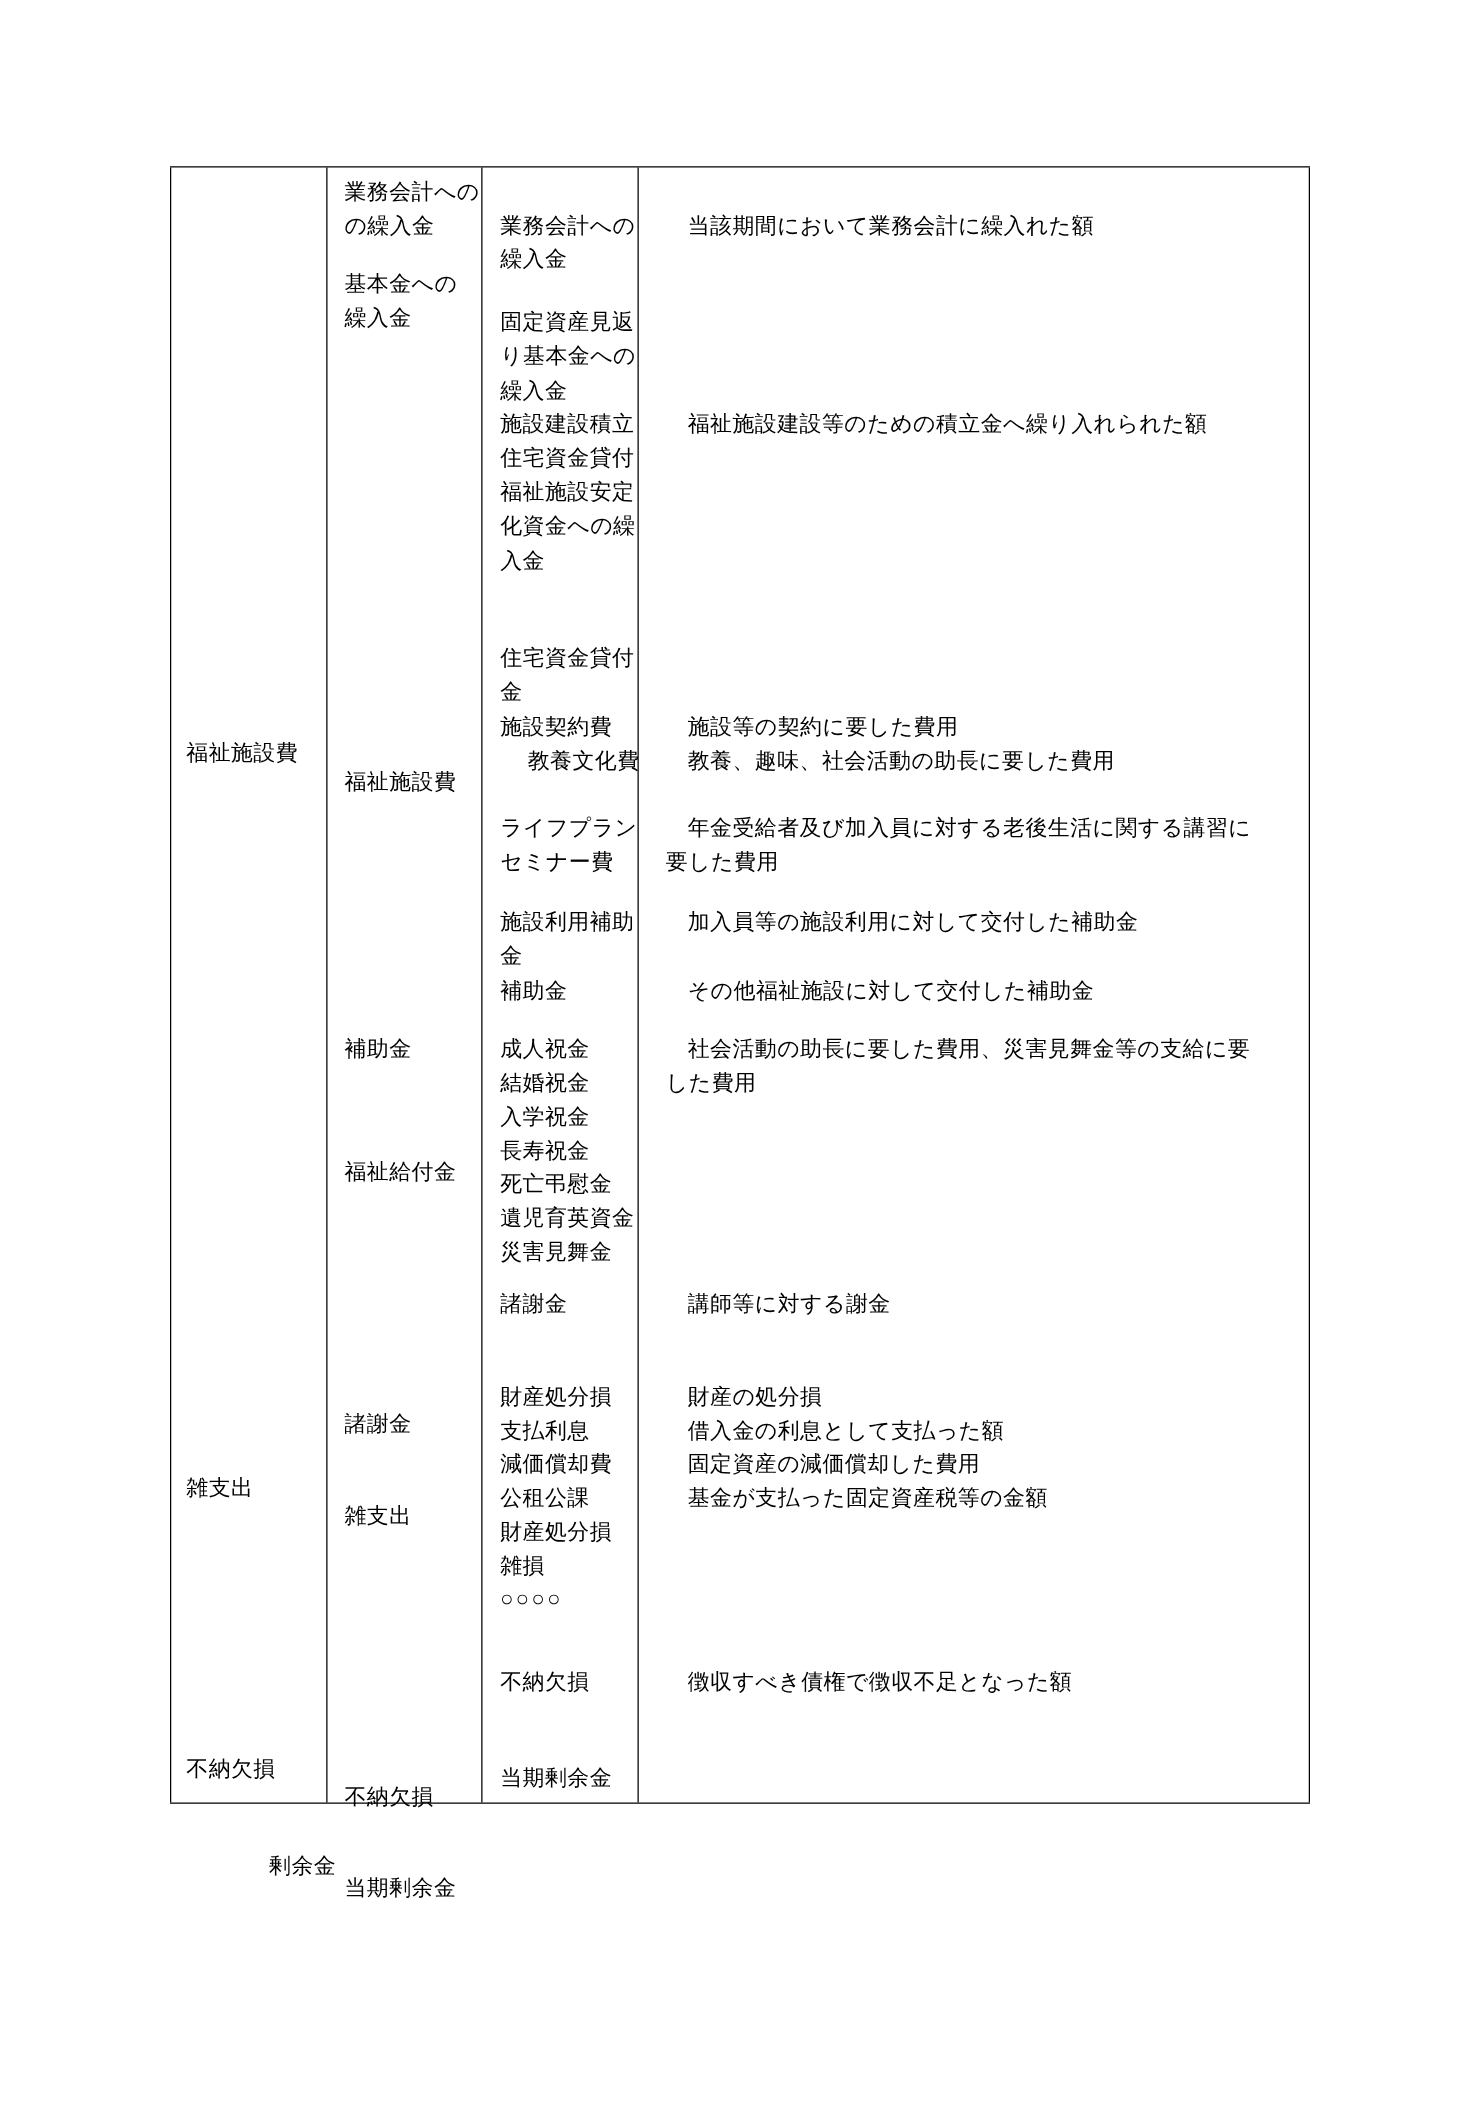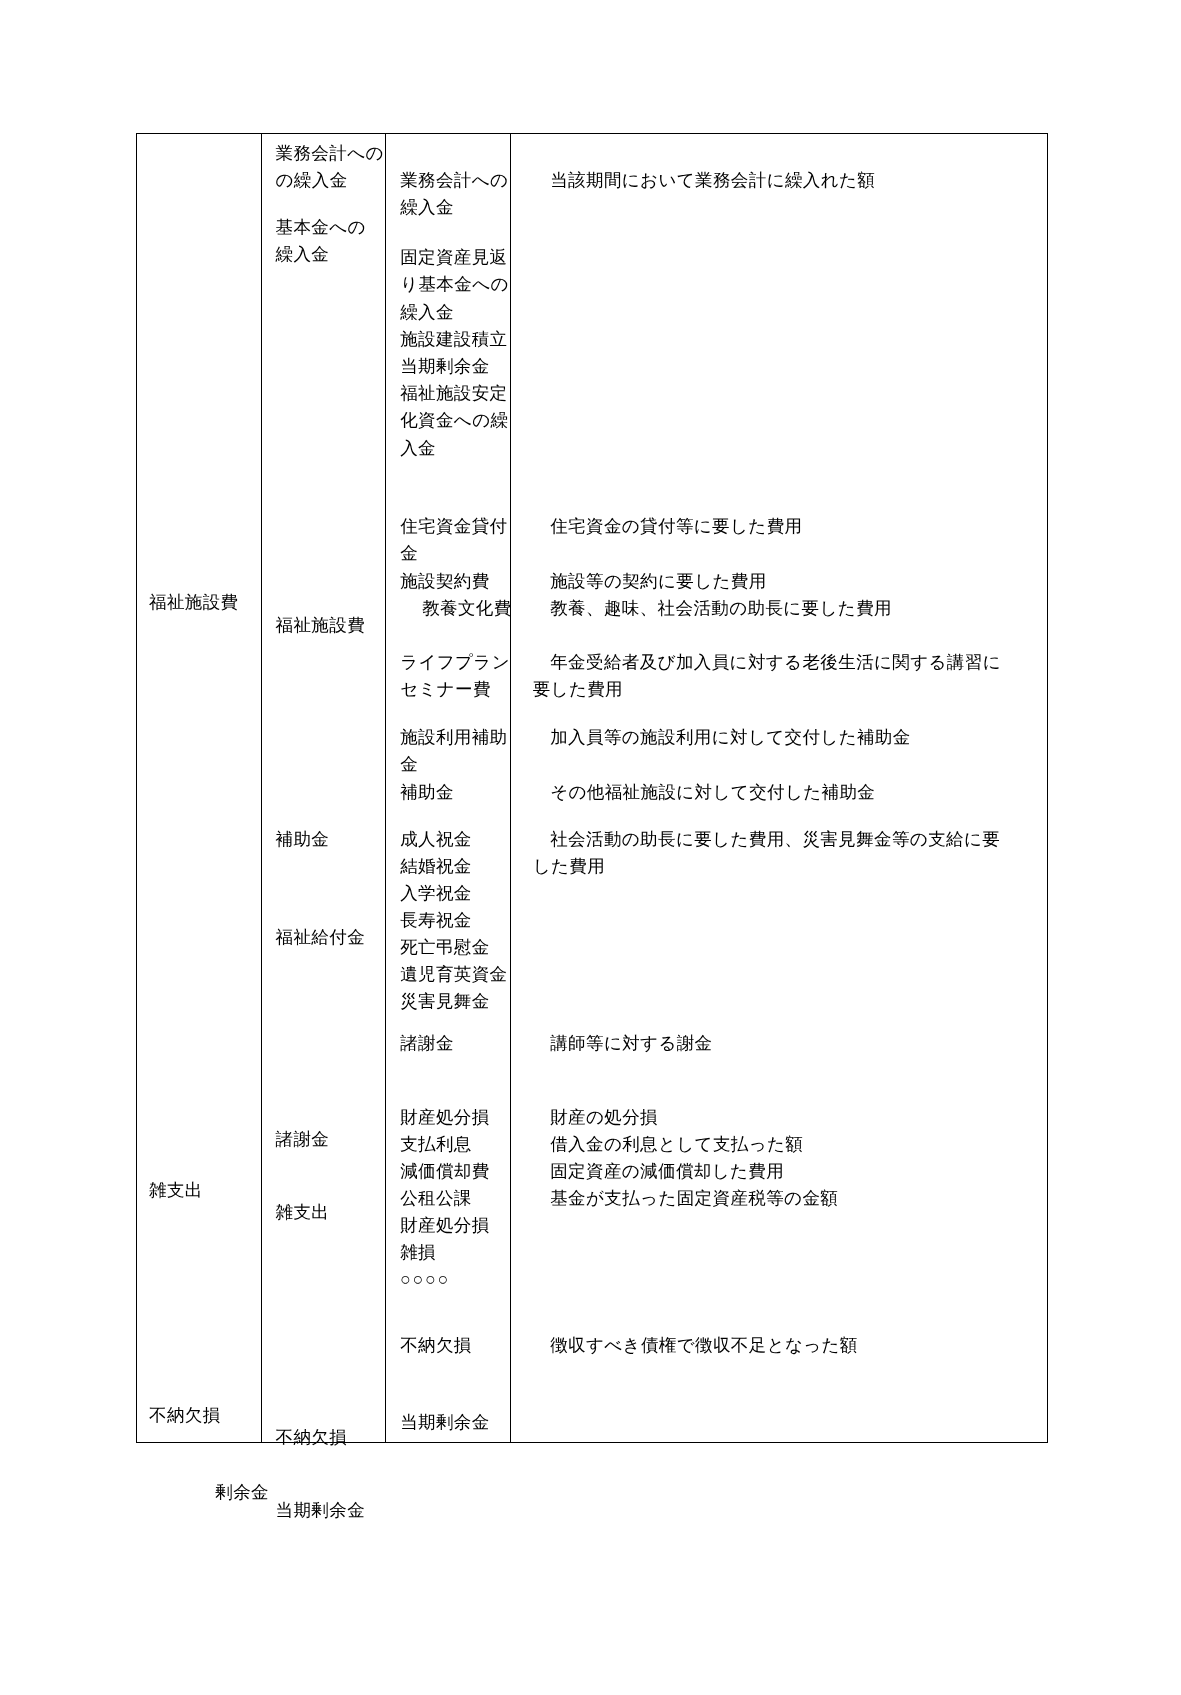--- a/index.html
+++ b/index.html
@@ -101,21 +101,21 @@
         <div class="cell" style="top: 1290px;">不納欠損</div>
         <div class="cell" style="top: 1363px;">当期剰余金</div>
       </div>
     <div class="col col-minor">
         <div class="cell" style="top: 33px;">業務会計への
 繰入金</div>
         <div class="cell" style="top: 110px;">固定資産見返
 り基本金への
 繰入金</div>
         <div class="cell" style="top: 192px;">施設建設積立
-当期剰余金</div>
+住宅資金貸付</div>
         <div class="cell" style="top: 246px;">福祉施設安定
 化資金への繰
 入金</div>
         <div class="cell" style="top: 379px;">住宅資金貸付
 金</div>
         <div class="cell" style="top: 434px;">施設契約費</div>
         <div class="cell" style="top: 461px; margin-left: 22px;">教養文化費</div>
         <div class="cell" style="top: 515px;">ライフプラン
 セミナー費</div>
         <div class="cell" style="top: 590px;">施設利用補助
@@ -134,21 +134,21 @@
         <div class="cell" style="top: 1024px;">減価償却費</div>
         <div class="cell" style="top: 1051px;">公租公課</div>
         <div class="cell" style="top: 1078px;">財産処分損</div>
         <div class="cell" style="top: 1105px;">雑損</div>
         <div class="cell circles" style="top: 1132px;">○○○○</div>
         <div class="cell" style="top: 1198px;">不納欠損</div>
         <div class="cell" style="top: 1275px;">当期剰余金</div>
       </div>
     <div class="col col-desc last">
         <div class="cell indent" style="top: 33px;">当該期間において業務会計に繰入れた額</div>
-        <div class="cell indent" style="top: 379px;">住宅資金の貸付等に要した費用</div>
+        <div class="cell indent" style="top: 192px;">福祉施設建設等のための積立金へ繰り入れられた額</div>
         <div class="cell indent" style="top: 434px;">施設等の契約に要した費用</div>
         <div class="cell indent" style="top: 461px;">教養、趣味、社会活動の助長に要した費用</div>
         <div class="cell indent" style="top: 515px;">年金受給者及び加入員に対する老後生活に関する講習に要した費用</div>
         <div class="cell indent" style="top: 590px;">加入員等の施設利用に対して交付した補助金</div>
         <div class="cell indent" style="top: 645px;">その他福祉施設に対して交付した補助金</div>
         <div class="cell indent" style="top: 692px;">社会活動の助長に要した費用、災害見舞金等の支給に要した費用</div>
         <div class="cell indent" style="top: 896px;">講師等に対する謝金</div>
         <div class="cell indent" style="top: 970px;">財産の処分損</div>
         <div class="cell indent" style="top: 997px;">借入金の利息として支払った額</div>
         <div class="cell indent" style="top: 1024px;">固定資産の減価償却した費用</div>

